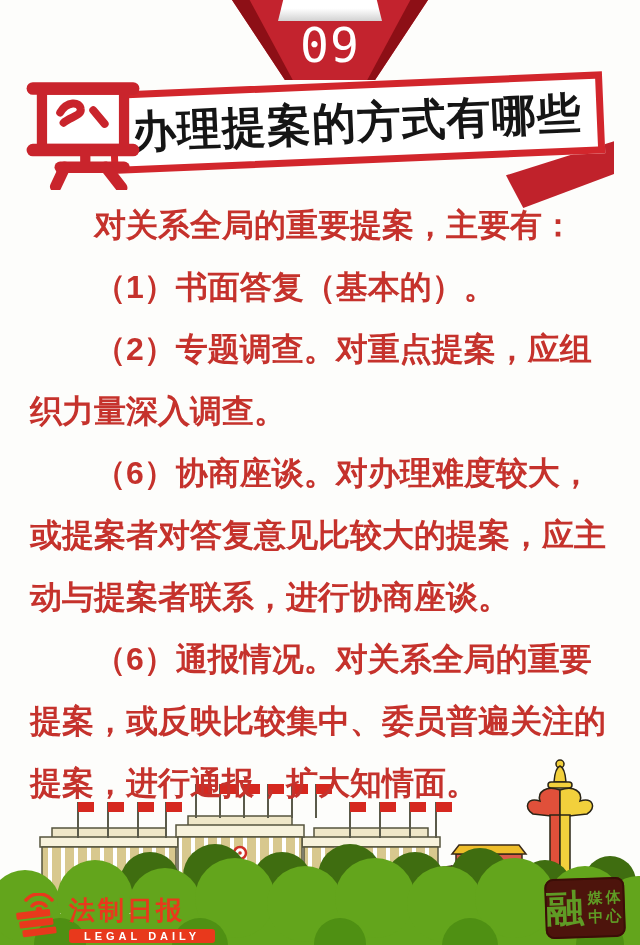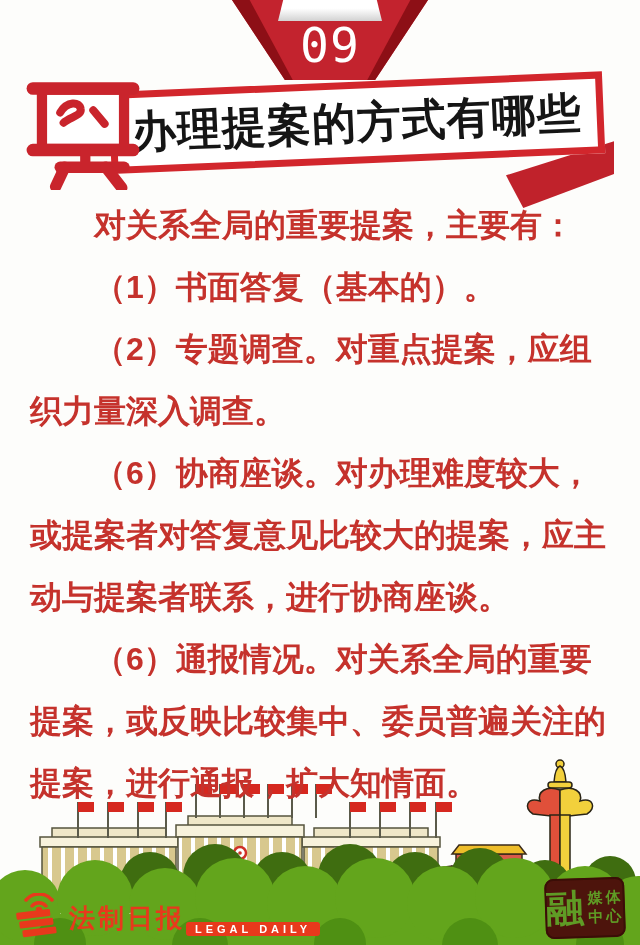--- a/index.html
+++ b/index.html
@@ -34,24 +34,24 @@
   .board-icon{position:absolute;left:26px;top:76px;width:114px;height:114px;z-index:5;}
   
   .body-text{position:absolute;left:30px;top:194px;width:584px;z-index:2;}
   .body-text p{margin:0;text-indent:2em;font-size:32px;line-height:62px;
     font-weight:bold;color:#c5322c;text-align:left;}
   
   .scene{position:absolute;left:0;top:758px;width:640px;height:187px;z-index:1;}
   
   .publisher{position:absolute;left:12px;top:893px;display:flex;align-items:center;gap:5px;z-index:10;}
   .pub-icon{width:52px;height:50px;}
-  .pub-text{display:flex;align-items:flex-end;gap:1px;}
+  .pub-text{display:flex;flex-direction:column;align-items:flex-start;gap:1px;}
   .pub-cn{font-size:26px;font-weight:bold;color:#e8391c;letter-spacing:3px;white-space:nowrap;}
   .pub-en{background:#e8391c;color:#ffffff;font-size:11px;font-weight:bold;
-    letter-spacing:4px;padding:1px 9px;border-radius:3px;white-space:nowrap;}
+    letter-spacing:4px;padding:1px 15px;border-radius:3px;white-space:nowrap;}
   
   .seal{position:absolute;left:545px;top:878px;width:80px;height:60px;
     background:#4d140c;border-radius:9px;transform:rotate(-2deg);z-index:10;
     display:flex;align-items:center;justify-content:center;gap:4px;
     box-shadow:inset 0 0 0 2px #3a0e07;}
   .seal-main{font-size:38px;font-weight:bold;color:#5f9b25;line-height:1;
     font-family:"DejaVu Serif",serif;}
   .seal-col{display:flex;flex-direction:column;font-size:15px;font-weight:bold;
     color:#5f9b25;line-height:1.25;letter-spacing:3px;
     font-family:"DejaVu Serif",serif;}

